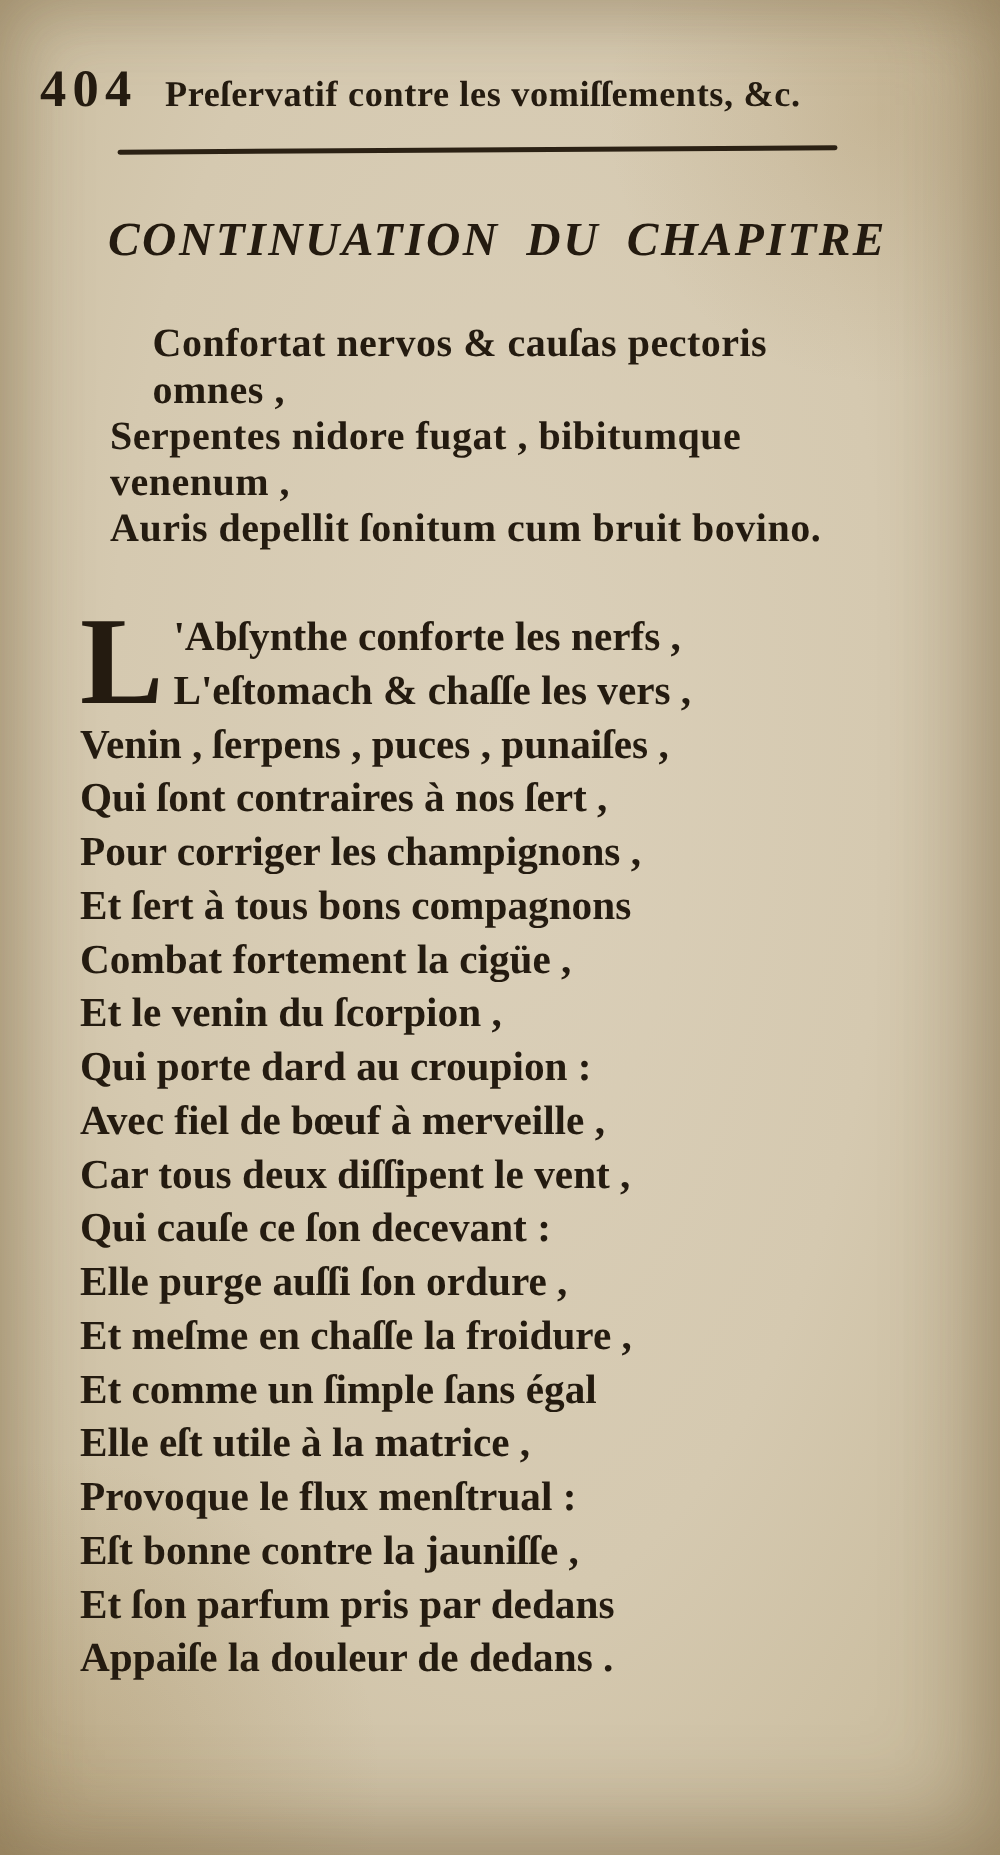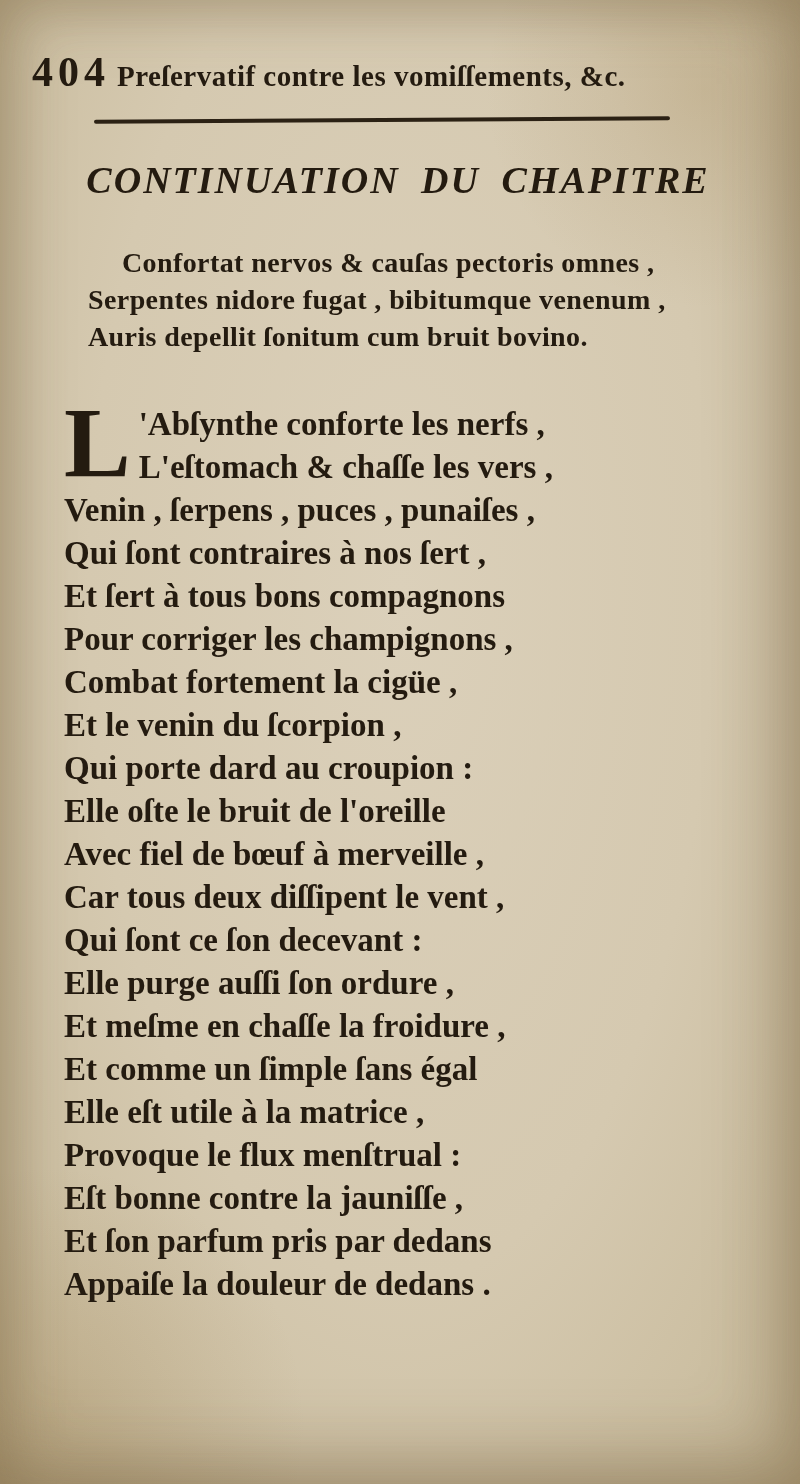--- a/index.html
+++ b/index.html
@@ -30,62 +30,62 @@
   
   .running-header {
     display: flex;
     align-items: baseline;
     padding-left: 2px;
   }
   .page-number {
     font-size: 42px;
     font-weight: 600;
     letter-spacing: 5px;
-    margin-right: 7px;
+    margin-right: 22px;
     flex: 0 0 auto;
   }
   .header-title {
     font-weight: 700;
     font-size: 29px;
     letter-spacing: 0.5px;
     white-space: nowrap;
   }
 
   .rule {
     height: 4px;
     background: #2b2114;
     margin: 22px 96px 0 64px;
     transform: rotate(-0.35deg);
     border-radius: 2px;
   }
 
   
   .chapter-title {
-    margin: 36px 0 0 0;
+    margin: 48px 0 0 0;
     text-align: center;
     font-style: italic;
     font-weight: 600;
   }
   .chapter-title .line1 {
     display: block;
     font-size: 38px;
     letter-spacing: 2px;
     word-spacing: 10px;
   }
   .chapter-title .line2 {
     display: block;
     font-size: 33px;
     margin-top: 8px;
     word-spacing: 6px;
   }
 
   
   .latin-verse {
     margin: 42px 56px 0 58px;
-    font-size: 28px;
+    font-size: 32px;
     line-height: 37px;
     font-weight: 600;
     letter-spacing: 0.4px;
   }
   .latin-line:first-child { margin-left: 34px; }
 
   
   .poem {
     margin: 48px 20px 0 34px;
     font-size: 33px;
@@ -129,29 +129,28 @@
     <div class="opening">
       <span class="drop-cap">L</span>
       <div class="opening-lines">
           <div class="poem-line">'Abſynthe conforte les nerfs ,</div>
           <div class="poem-line">L'eſtomach &amp; chaſſe les vers ,</div>
         </div>
     </div>
     <div class="poem-lines">
         <div class="poem-line">Venin , ſerpens , puces , punaiſes ,</div>
         <div class="poem-line">Qui ſont contraires à nos ſert ,</div>
+        <div class="poem-line">Pour corriger les champignons ,</div>
         <div class="poem-line">Et ſert à tous bons compagnons</div>
-        <div class="poem-line">Pour corriger les champignons ,</div>
         <div class="poem-line">Combat fortement la cigüe ,</div>
         <div class="poem-line">Et le venin du ſcorpion ,</div>
         <div class="poem-line">Qui porte dard au croupion :</div>
-        <div class="poem-line">Elle oſte le bruit de l'oreille</div>
         <div class="poem-line">Avec fiel de bœuf à merveille ,</div>
         <div class="poem-line">Car tous deux diſſipent le vent ,</div>
-        <div class="poem-line">Qui ſont ce ſon decevant :</div>
+        <div class="poem-line">Qui cauſe ce ſon decevant :</div>
         <div class="poem-line">Elle purge auſſi ſon ordure ,</div>
         <div class="poem-line">Et meſme en chaſſe la froidure ,</div>
         <div class="poem-line">Et comme un ſimple ſans égal</div>
         <div class="poem-line">Elle eſt utile à la matrice ,</div>
         <div class="poem-line">Provoque le flux menſtrual :</div>
         <div class="poem-line">Eſt bonne contre la jauniſſe ,</div>
         <div class="poem-line">Et ſon parfum pris par dedans</div>
         <div class="poem-line">Appaiſe la douleur de dedans .</div>
       </div>
   </div>

